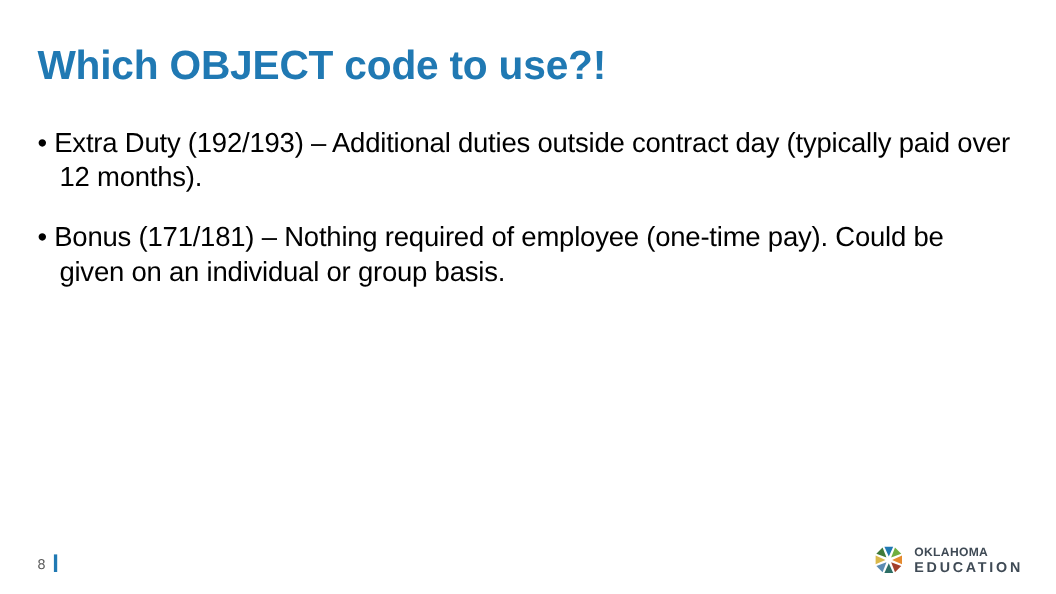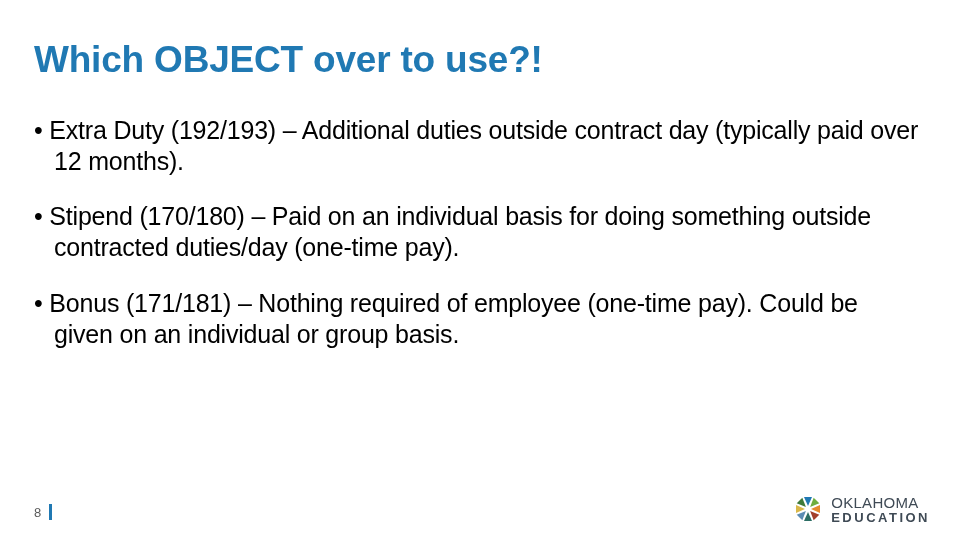--- a/index.html
+++ b/index.html
@@ -9,32 +9,31 @@
   .bullets { list-style: none; }
   .bullets li { font-size: 25px; line-height: 1.25; margin-bottom: 24px; padding-left: 20px; text-indent: -20px; letter-spacing: -0.2px; }
   .bullets li::before { content: "• "; }
   .footer { position: absolute; left: 34px; bottom: 20px; display: flex; align-items: center; }
   .page-num { font-size: 13px; color: #5b5b5b; margin-right: 8px; }
   .vbar { width: 3px; height: 16px; background: #2079b3; margin-right: 8px; }
   .footer-label { font-size: 13px; color: #5b5b5b; }
   .logo { position: absolute; right: 30px; bottom: 14px; display: flex; align-items: center; }
   .logo-mark { position: relative; width: 34px; height: 34px; margin-right: 6px; }
   .logo-text { display: flex; flex-direction: column; line-height: 1; }
-  .logo-text .line1 { font-size: 15px; font-weight: 400; color: #3f4a55; letter-spacing: 0.3px; }
+  .logo-text .line1 { font-size: 11px; font-weight: 700; color: #3f4a55; letter-spacing: 0.3px; }
   .logo-text .line2 { font-size: 13px; font-weight: 700; color: #3f4a55; letter-spacing: 2.5px; margin-top: 1px; }
 </style>
 </head>
 <body>
 
 <div class="slide">
-  <h1 class="title">Which OBJECT over to use?!</h1>
+  <h1 class="title">Which OBJECT code to use?!</h1>
 
   <ul class="bullets">
     <li>Extra Duty (192/193) – Additional duties outside contract day (typically paid over 12 months).</li>
-    <li>Stipend (170/180) – Paid on an individual basis for doing something outside contracted duties/day (one-time pay).</li>
     <li>Bonus (171/181) – Nothing required of employee (one-time pay). Could be given on an individual or group basis.</li>
   </ul>
 
   <div class="footer">
     <span class="page-num">8</span>
     <span class="vbar"></span>
   </div>
 
   <div class="logo">
     <div class="logo-mark">

